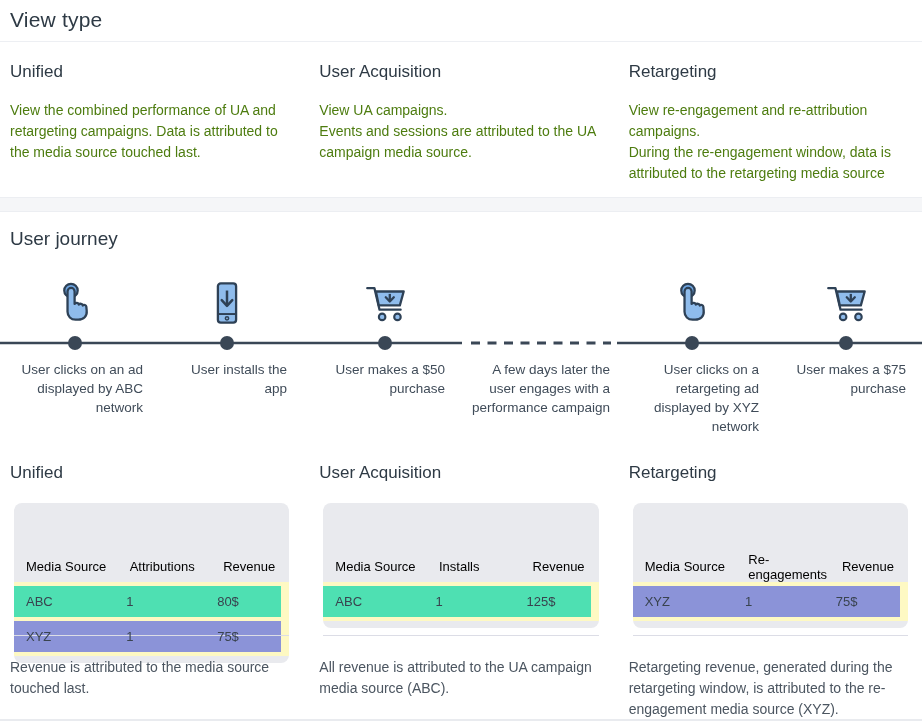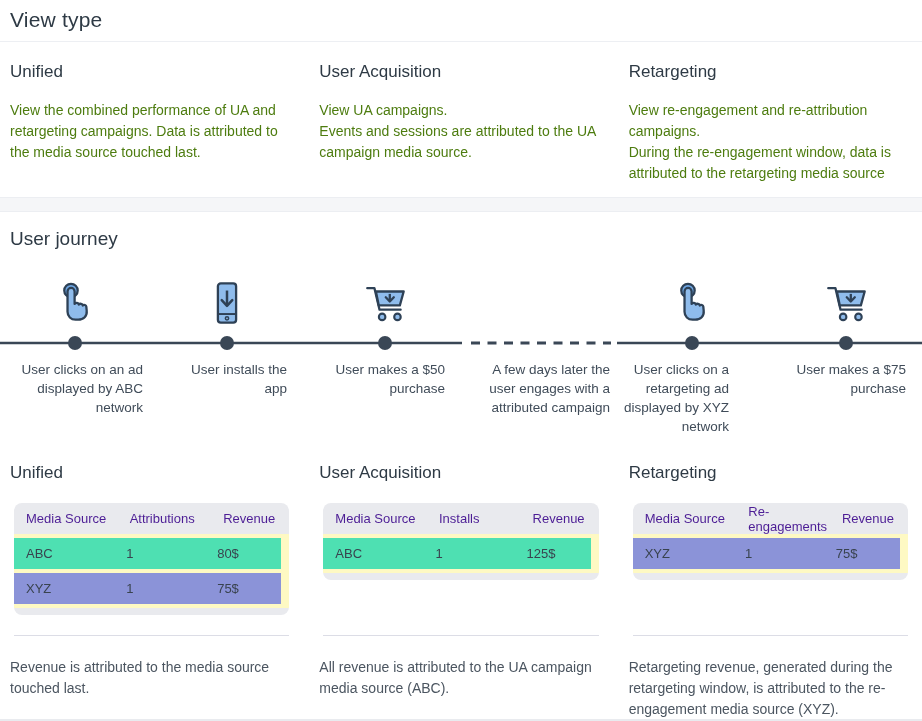--- a/index.html
+++ b/index.html
@@ -20,21 +20,21 @@
   .journey{position:relative;height:245px;}
   .journey-title{margin:0;padding:16px 0 0 10px;font-size:19px;font-weight:500;color:#2e3a45;}
   .tl-svg{position:absolute;left:0;top:122px;width:922px;height:18px;}
   .tl-icon{position:absolute;top:68px;width:46px;height:46px;}
   .tl-label{position:absolute;top:148px;text-align:right;font-size:13.5px;line-height:19px;color:#404c59;}
   
   .tables-grid{display:grid;grid-template-columns:1fr 1fr 1fr;column-gap:26px;padding:6px 10px 0 10px;}
   .tcol h3{margin:0 0 0 0;font-size:17px;font-weight:500;color:#2e3a45;}
   .card-zone{height:118px;margin-top:20px;}
   .card{background:#e9eaee;border-radius:8px;margin:0 4px;overflow:hidden;padding-bottom:7px;}
-  .thead{display:flex;align-items:center;height:31px;font-size:13px;color:#4c1d95;}
+  .thead{display:flex;align-items:center;height:31px;font-size:13px;color:#000000;margin-top:48px;}
   .trow-wrap{background:#fef9c3;padding:4px 8px 0 0;}
   .trow{display:flex;align-items:center;height:31px;font-size:13px;color:#39434f;}
   .trow-wrap:last-of-type{padding-bottom:4px;}
   .c-ms{flex:0 0 42%;padding-left:12px;box-sizing:border-box;}
   .c-mid{flex:0 0 34%;}
   .c-rev{flex:1;}
   .col-divider{height:1px;background:#dcdde6;margin:14px 4px 0 4px;}
   .note{margin:21px 0 0 0;font-size:14px;line-height:21px;color:#4b5560;}
   .bottom-line{position:absolute;left:0;bottom:0;width:100%;height:2px;background:#e9ebef;}
 </style>
@@ -124,22 +124,22 @@
       <line x1="29" y1="14.5" x2="29" y2="21" stroke="#2e4156" stroke-width="2.4"></line>
       <polyline points="24.8,18 29,22.4 33.2,18" fill="none" stroke="#2e4156" stroke-width="2.4" stroke-linejoin="round" stroke-linecap="round"></polyline>
       <circle cx="21" cy="38.5" r="3.4" fill="#8fbcec" stroke="#2e4156" stroke-width="2.2"></circle>
       <circle cx="37" cy="38.5" r="3.4" fill="#8fbcec" stroke="#2e4156" stroke-width="2.2"></circle>
     </svg>
   </div>
 
   <div class="tl-label" style="left:7px;width:136px">User clicks on an ad displayed by ABC network</div>
   <div class="tl-label" style="left:167px;width:120px">User installs the app</div>
   <div class="tl-label" style="left:325px;width:120px">User makes a $50 purchase</div>
-  <div class="tl-label" style="left:470px;width:140px">A few days later the user engages with a attributed campaign</div>
-  <div class="tl-label" style="left:595px;width:134px">User clicks on a retargeting ad displayed by XYZ network</div>
+  <div class="tl-label" style="left:470px;width:140px">A few days later the user engages with a performance campaign</div>
+  <div class="tl-label" style="left:625px;width:134px">User clicks on a retargeting ad displayed by XYZ network</div>
   <div class="tl-label" style="left:786px;width:120px">User makes a $75 purchase</div>
 </div>
 
 <div class="tables-grid">
 
   <div class="tcol">
     <h3>Unified</h3>
     <div class="card-zone">
       <div class="card">
         <div class="thead">

